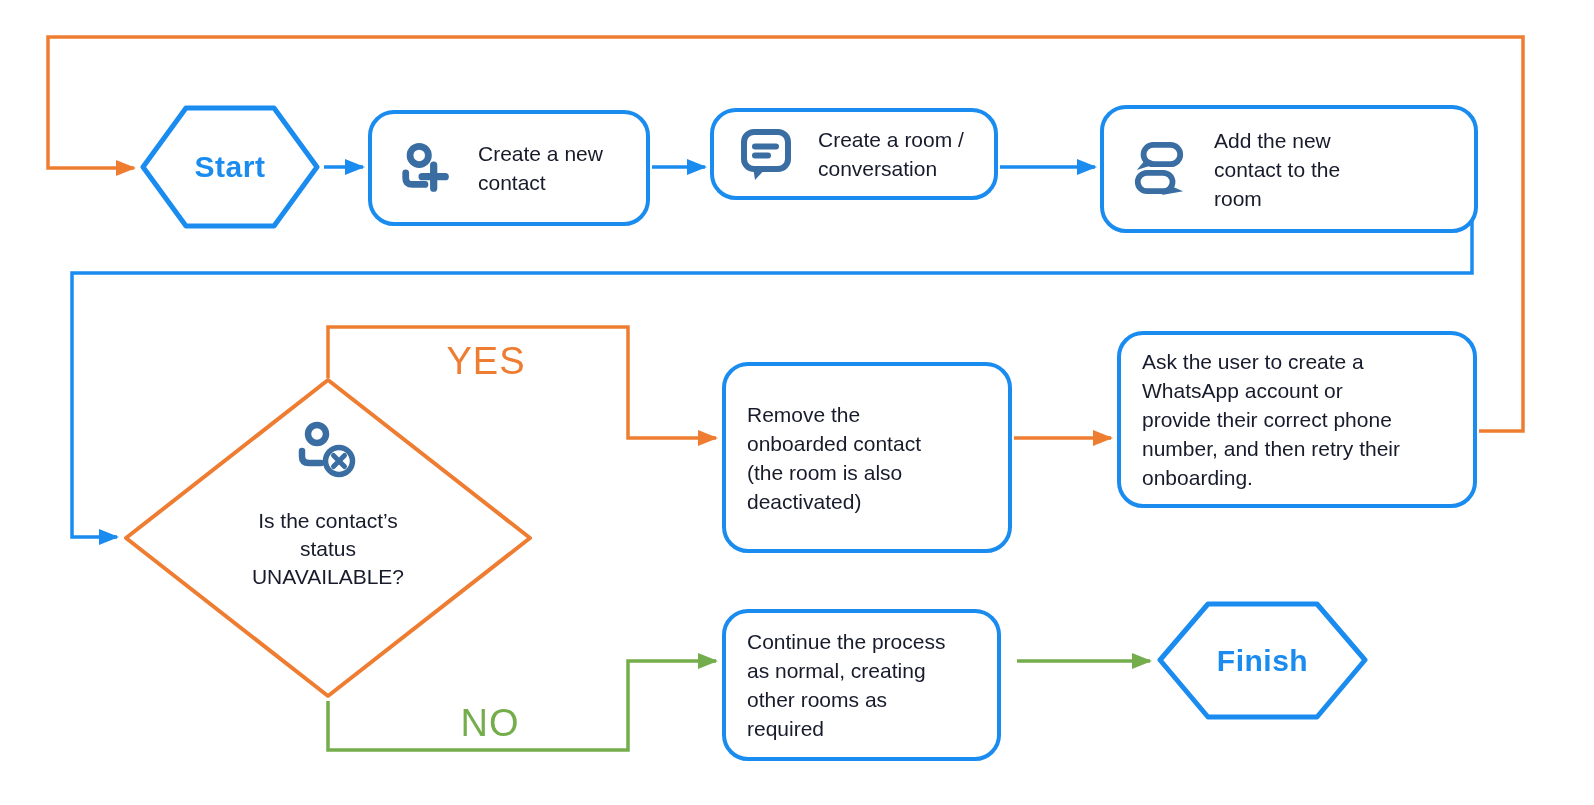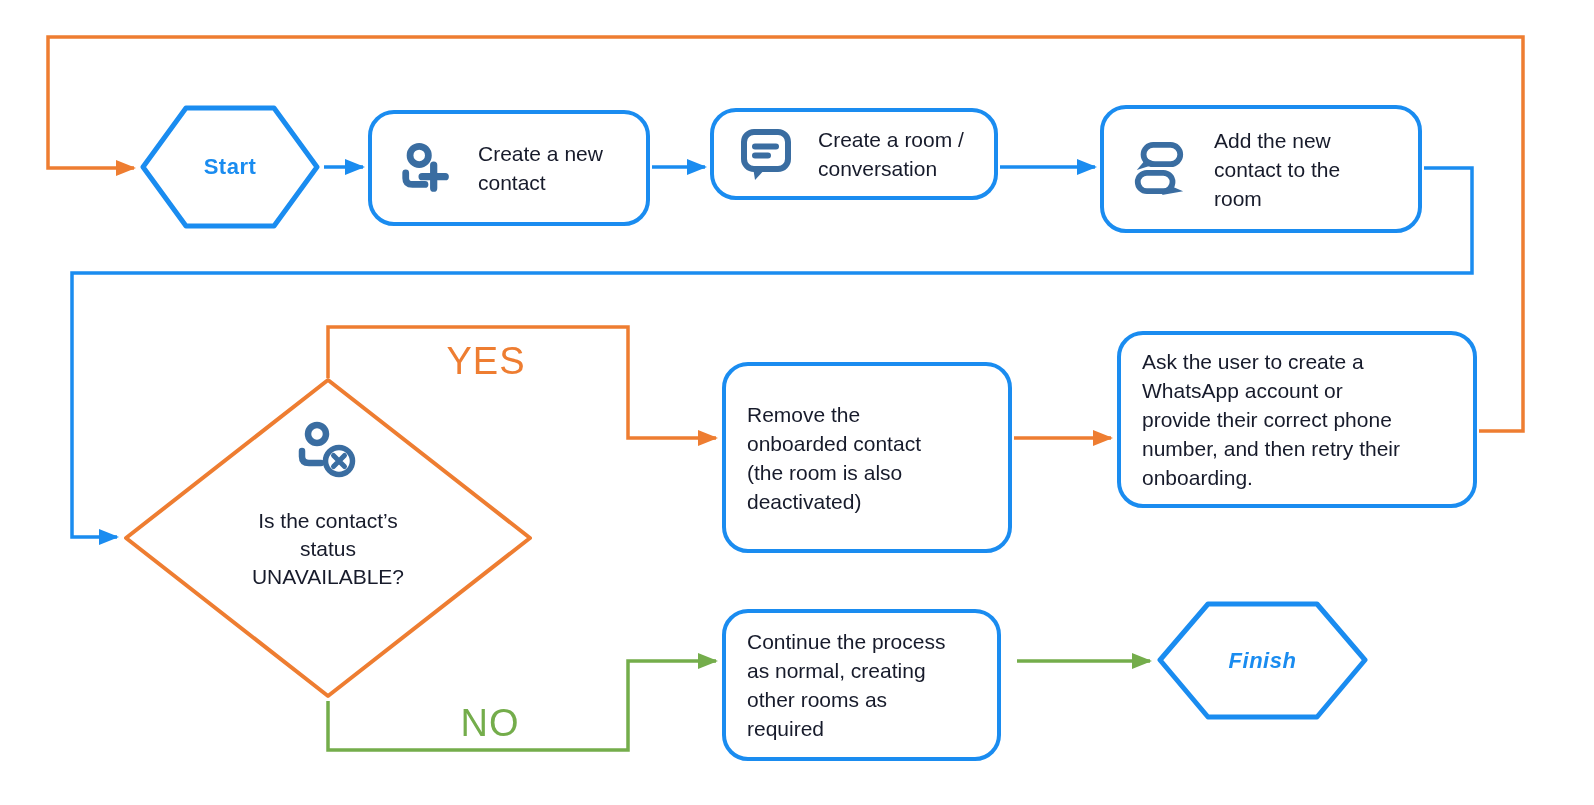--- a/index.html
+++ b/index.html
@@ -13,21 +13,21 @@
   .wire{fill:none;stroke-linejoin:miter;}
   .wire.blue{stroke:var(--blue);stroke-width:3.5px;}
   .wire.orange{stroke:var(--orange);stroke-width:3.5px;}
   .wire.green{stroke:var(--green);stroke-width:3.5px;}
   .fill-blue{fill:var(--blue);} .fill-orange{fill:var(--orange);} .fill-green{fill:var(--green);}
 
   .hex{position:absolute;}
   .hex svg{position:absolute;left:0;top:0;}
   .hex-shape{fill:#fff;stroke:var(--blue);stroke-width:5px;stroke-linejoin:round;}
   .hex-label{position:absolute;inset:0;display:flex;align-items:center;justify-content:center;
-             font-size:22px;font-weight:700;color:var(--blue);letter-spacing:.5px;}
+             font-size:30px;font-weight:700;color:var(--blue);letter-spacing:.5px;}
 
   .pbox{position:absolute;box-sizing:border-box;background:#fff;border:4px solid var(--blue);
         border-radius:26px;display:flex;align-items:center;
         color:var(--text-dark);font-size:21px;line-height:29px;}
   .pbox .txt{white-space:pre-line;}
   .pbox.iconbox{padding-left:26px;gap:26px;}
   .pbox.plain{padding-left:21px;padding-right:8px;}
 
   .icon-stroke{stroke:var(--icon-blue);fill:none;stroke-linecap:round;}
   .icon-fill{fill:var(--icon-blue);stroke:none;}
@@ -93,21 +93,21 @@
     <svg width="52" height="52" viewBox="0 0 52 52">
       <rect class="icon-stroke" x="4" y="4" width="44" height="37" rx="10" stroke-width="6"></rect>
       <path class="icon-stroke" d="M15 18.5 H36" stroke-width="6"></path>
       <path class="icon-stroke" d="M15 27.5 H28" stroke-width="6"></path>
       <path class="icon-fill" d="M13 39 H27 L15 52 Z"></path>
     </svg>
     <div class="txt">Create a room /
 conversation</div>
   </div>
 
-  <div class="pbox iconbox" style="left:1100px;top:105px;width:322px;height:128px;">
+  <div class="pbox iconbox" style="left:1100px;top:105px;width:378px;height:128px;">
     <svg width="58" height="56" viewBox="0 0 60 58">
       <rect class="icon-stroke" x="14" y="4" width="38" height="20" rx="10" stroke-width="6"></rect>
       <path class="icon-fill" d="M17 18 L29 23 L7 30 Z"></path>
       <rect class="icon-stroke" x="8" y="33" width="36" height="19" rx="9.5" stroke-width="6"></rect>
       <path class="icon-fill" d="M41 46 L55 52 L33 56 Z"></path>
     </svg>
     <div class="txt">Add the new
 contact to the
 room</div>
   </div>
@@ -147,20 +147,20 @@
 onboarding.</div>
   </div>
 
   <div class="pbox plain" style="left:722px;top:609px;width:279px;height:152px;">
     <div class="txt">Continue the process
 as normal, creating
 other rooms as
 required</div>
   </div>
 
-  <div class="hex" style="left:1157px;top:601px;width:211px;height:119px;font-style:italic;">
+  <div class="hex" style="left:1157px;top:601px;width:211px;height:119px;">
     <svg width="211" height="119" viewBox="0 0 211 119">
       <polygon class="hex-shape" points="3,59 51,3 160,3 208,59 160,116 51,116"></polygon>
     </svg>
     <div class="hex-label">Finish</div>
   </div>
 
 </div>
 
 </body></html>

